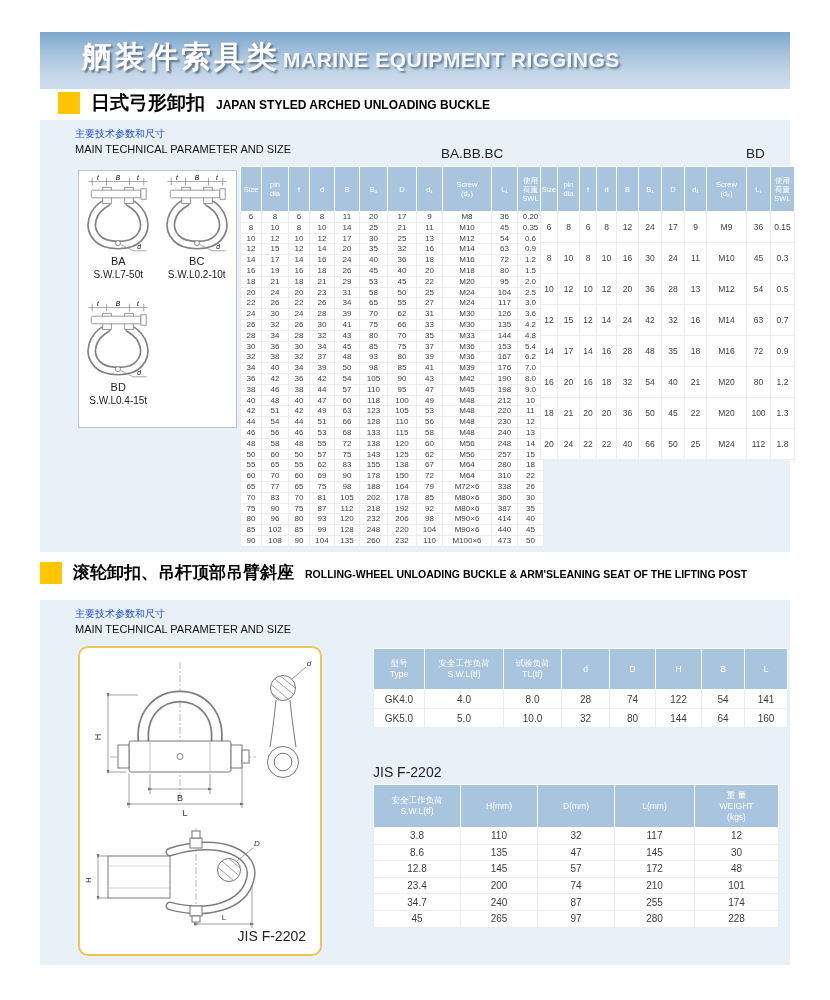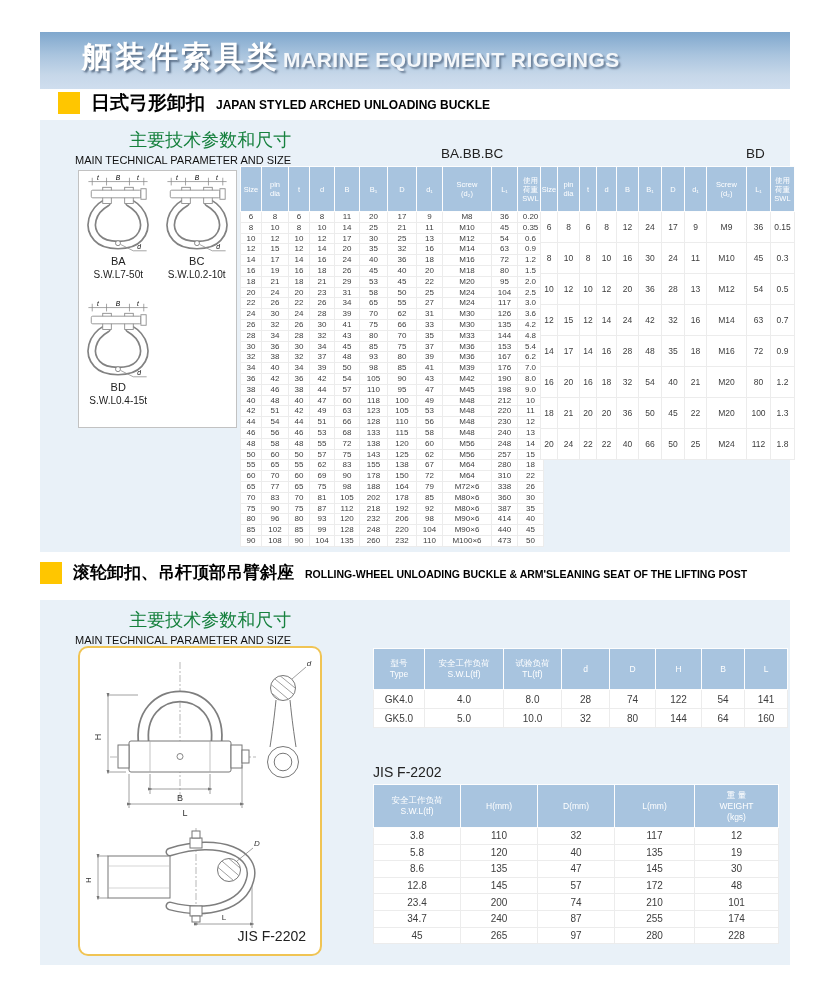--- a/index.html
+++ b/index.html
@@ -22,21 +22,21 @@
   .sec-en{font-size:12px;font-weight:bold;color:#000;white-space:nowrap;padding-top:3px;}
   #sec1-head{top:90px;margin-left:18px;}
   #sec2-head{top:561px;}
   #sec2-head .sec-zh{font-size:17px;}
   #sec2-head .sec-en{font-size:10.5px;}
   
   .panel{position:absolute;left:40px;width:750px;background:#e9f1f8;}
   #panel1{top:120px;height:432px;}
   #panel2{top:600px;height:365px;}
   .subtitle{position:absolute;left:35px;top:7px;line-height:1.45;}
-  .subtitle .zh{font-size:18px;color:#15803d;text-align:right;}
+  .subtitle .zh{font-size:10px;color:#1d4ed8;}
   .subtitle .en{font-size:11px;color:#111;}
   .caption{position:absolute;font-size:13.5px;color:#222;}
   
   #diagbox1{position:absolute;left:38px;top:50px;width:159px;height:258px;background:#fff;
     border:1px solid #c2c2c2;display:grid;grid-template-columns:1fr 1fr;grid-template-rows:1fr 1fr;
     padding:2px 0;box-sizing:border-box;}
   .fig{display:flex;flex-direction:column;align-items:center;justify-content:flex-start;}
   .fig svg{display:block;}
   .fig-label{font-size:11px;color:#222;margin-top:-2px;text-align:right;}
   .fig-swl{font-size:10px;color:#222;margin-top:2px;}
@@ -857,27 +857,20 @@
       </thead>
       <tbody>
         <tr>
           <td>3.8</td>
           <td>110</td>
           <td>32</td>
           <td>117</td>
           <td>12</td>
         </tr>
         <tr>
-          <td>5.8</td>
-          <td>120</td>
-          <td>40</td>
-          <td>135</td>
-          <td>19</td>
-        </tr>
-        <tr>
           <td>8.6</td>
           <td>135</td>
           <td>47</td>
           <td>145</td>
           <td>30</td>
         </tr>
         <tr>
           <td>12.8</td>
           <td>145</td>
           <td>57</td>

